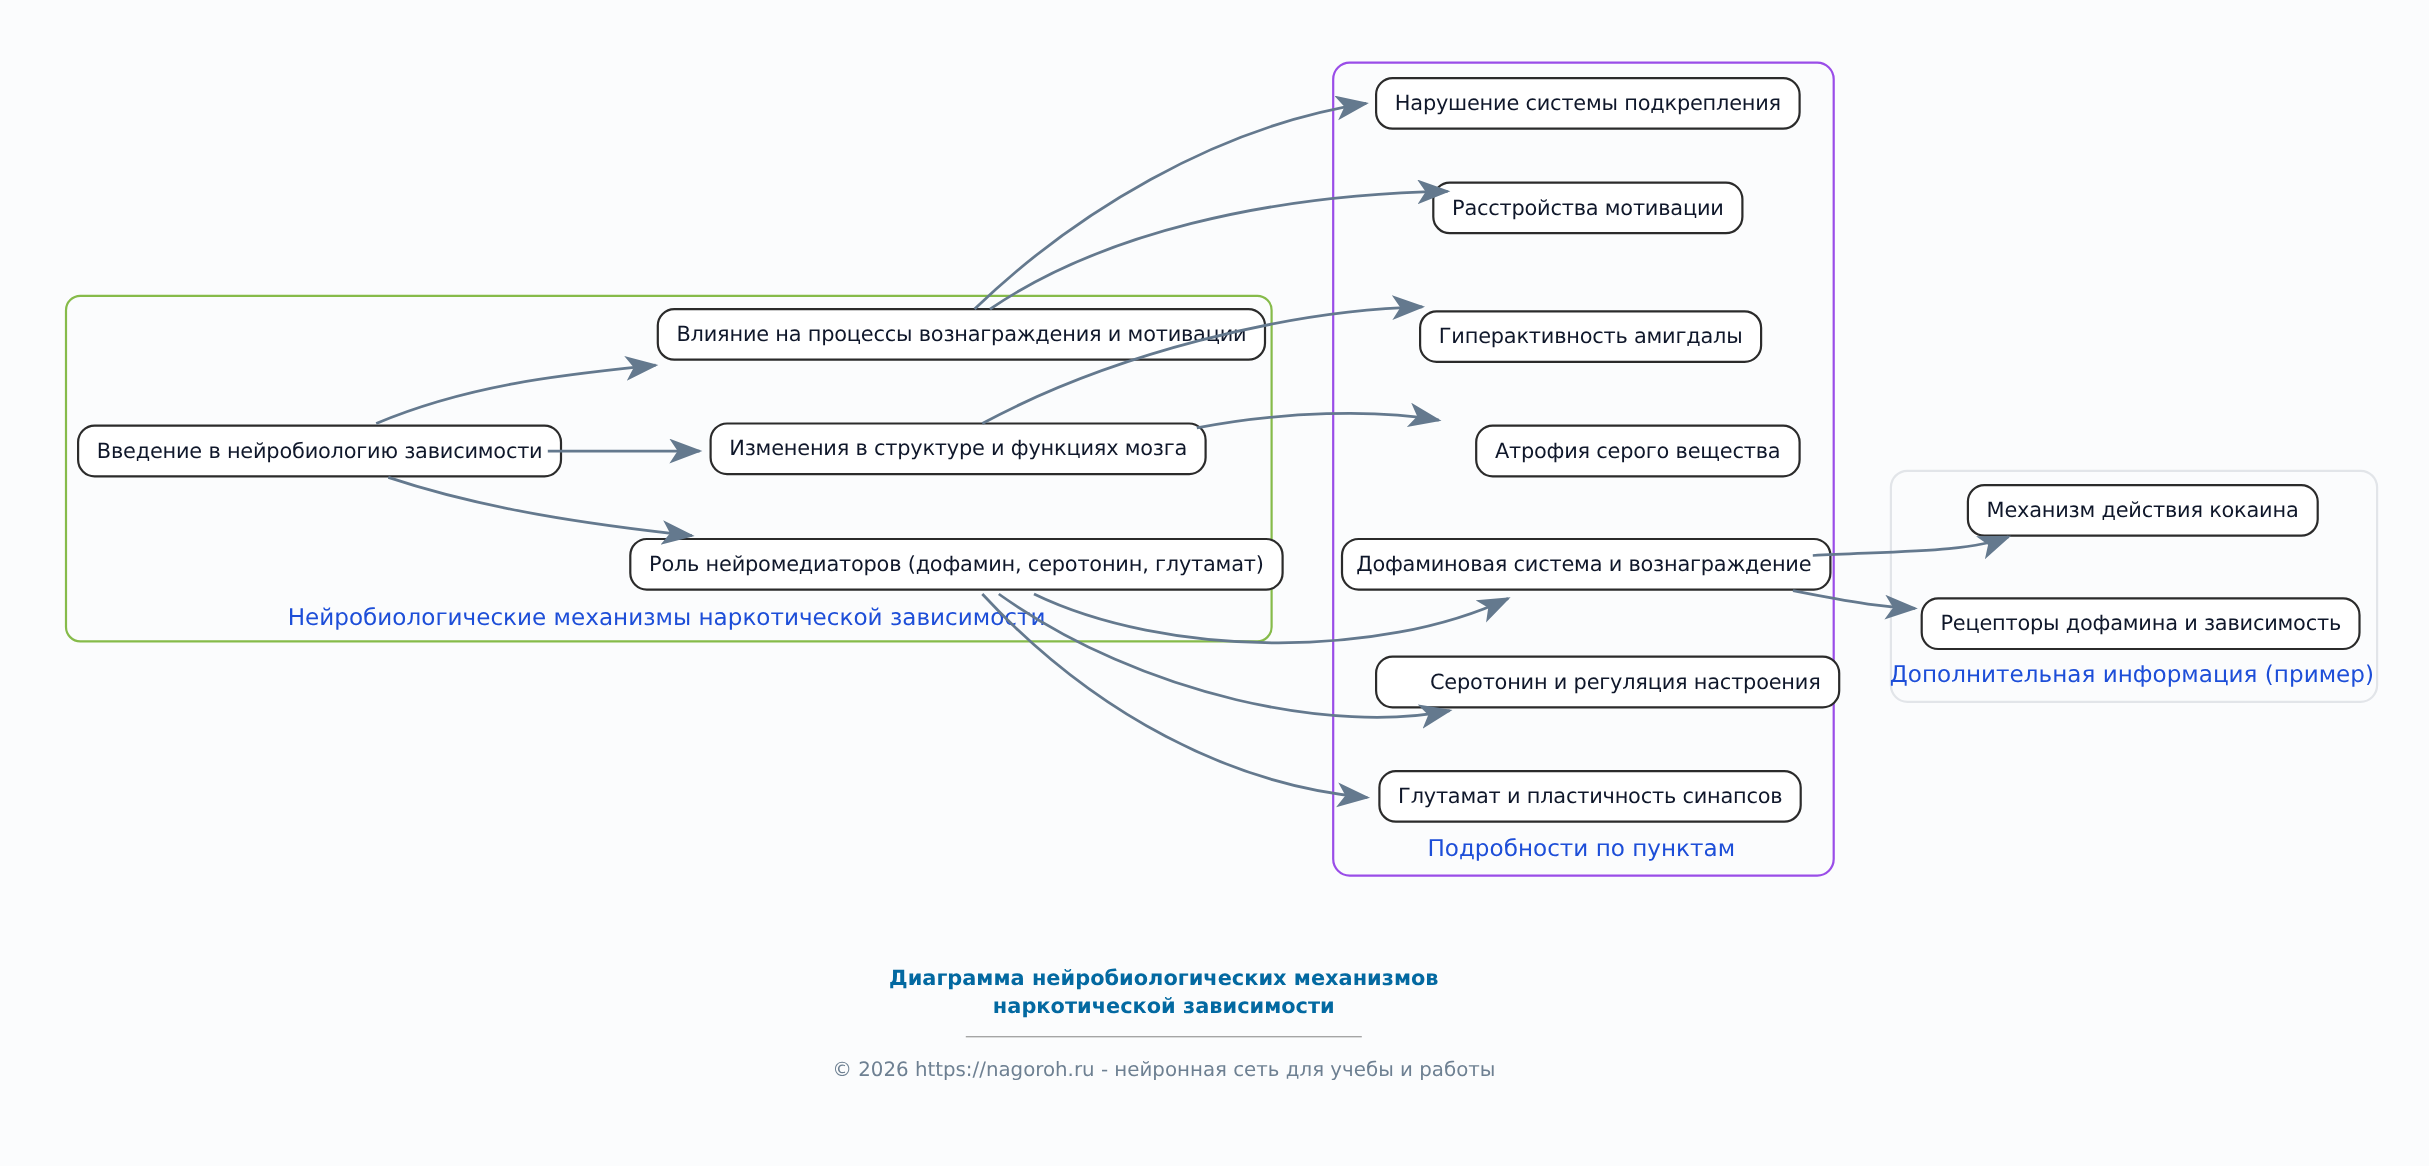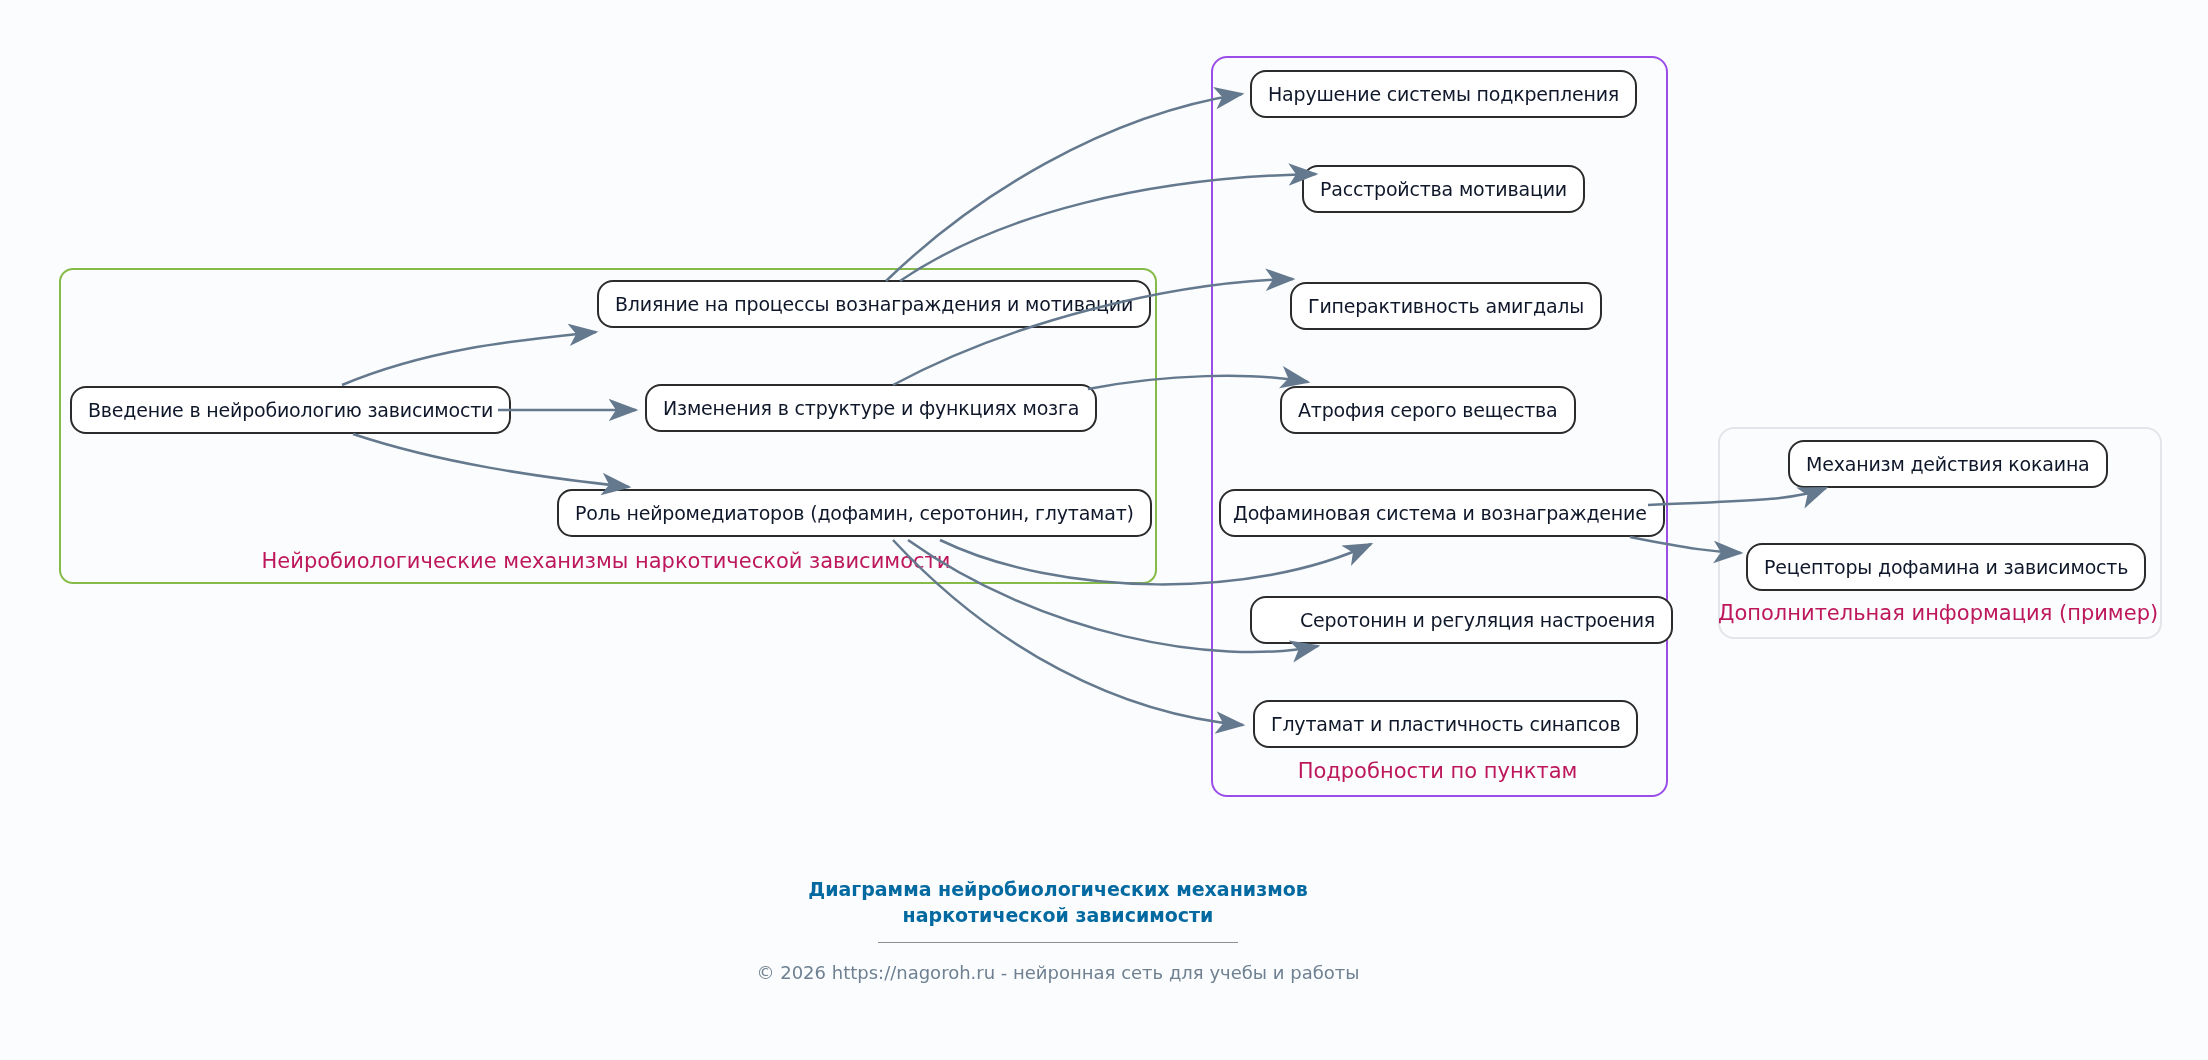--- a/index.html
+++ b/index.html
@@ -5,38 +5,38 @@
   html,body{margin:0;padding:0;background:#fbfcfd;}
   #canvas{
     position:relative;width:2208px;height:1060px;overflow:hidden;
     font-family:"DejaVu Sans","Liberation Sans",sans-serif;background:#fbfcfd;
   }
   .group{position:absolute;background:transparent;}
   #group-main{left:59px;top:268px;width:1094px;height:312px;border:2px solid #86bb4a;border-radius:14px;}
   #group-details{left:1211px;top:56px;width:453px;height:737px;border:2px solid #9a4de8;border-radius:16px;}
   #group-extra{left:1718px;top:427px;width:440px;height:208px;border:2px solid #e2e5e9;border-radius:16px;}
   .group-label{
-    position:absolute;text-align:center;font-size:21px;color:#be185d;z-index:1;white-space:nowrap;
+    position:absolute;text-align:center;font-size:21px;color:#1d4ed8;z-index:1;white-space:nowrap;
   }
   #label-main{left:59px;top:549px;width:1094px;}
   #label-details{left:1211px;top:759px;width:453px;}
   #label-extra{left:1718px;top:601px;width:440px;}
   .node{
     position:absolute;z-index:2;background:#ffffff;border:2.5px solid #2b2b2b;border-radius:16px;
     padding:10px 16px;font-size:19px;line-height:24px;letter-spacing:-0.2px;color:#0f172a;
     white-space:nowrap;box-sizing:border-box;
   }
   #node-intro{left:70px;top:386px;}
   #node-influence{left:597px;top:280px;}
   #node-changes{left:645px;top:384px;}
-  #node-role{left:557px;top:489px;border-radius:15px;}
+  #node-role{left:572px;top:489px;}
   #node-disruption{left:1250px;top:70px;}
   #node-motivation{left:1302px;top:165px;}
   #node-amygdala{left:1290px;top:282px;}
-  #node-atrophy{left:1280px;top:386px;}
+  #node-atrophy{left:1341px;top:386px;}
   #node-dopamine{left:1219px;top:489px;padding-left:12px;}
   #node-serotonin{left:1250px;top:596px;padding-left:48px;}
   #node-glutamate{left:1253px;top:700px;}
   #node-cocaine{left:1788px;top:440px;}
   #node-receptors{left:1746px;top:543px;}
   #edge-layer{position:absolute;left:0;top:0;z-index:3;pointer-events:none;}
   #edge-layer path.edge{fill:none;stroke:#64798e;stroke-width:2.5;}
   #caption{position:absolute;left:658px;top:876px;width:800px;text-align:center;z-index:1;
     font-weight:bold;font-size:19px;line-height:26px;color:#0369a1;}
   #divider{position:absolute;left:878px;top:942px;width:360px;border-top:1.5px solid #8f8f8f;z-index:1;}

